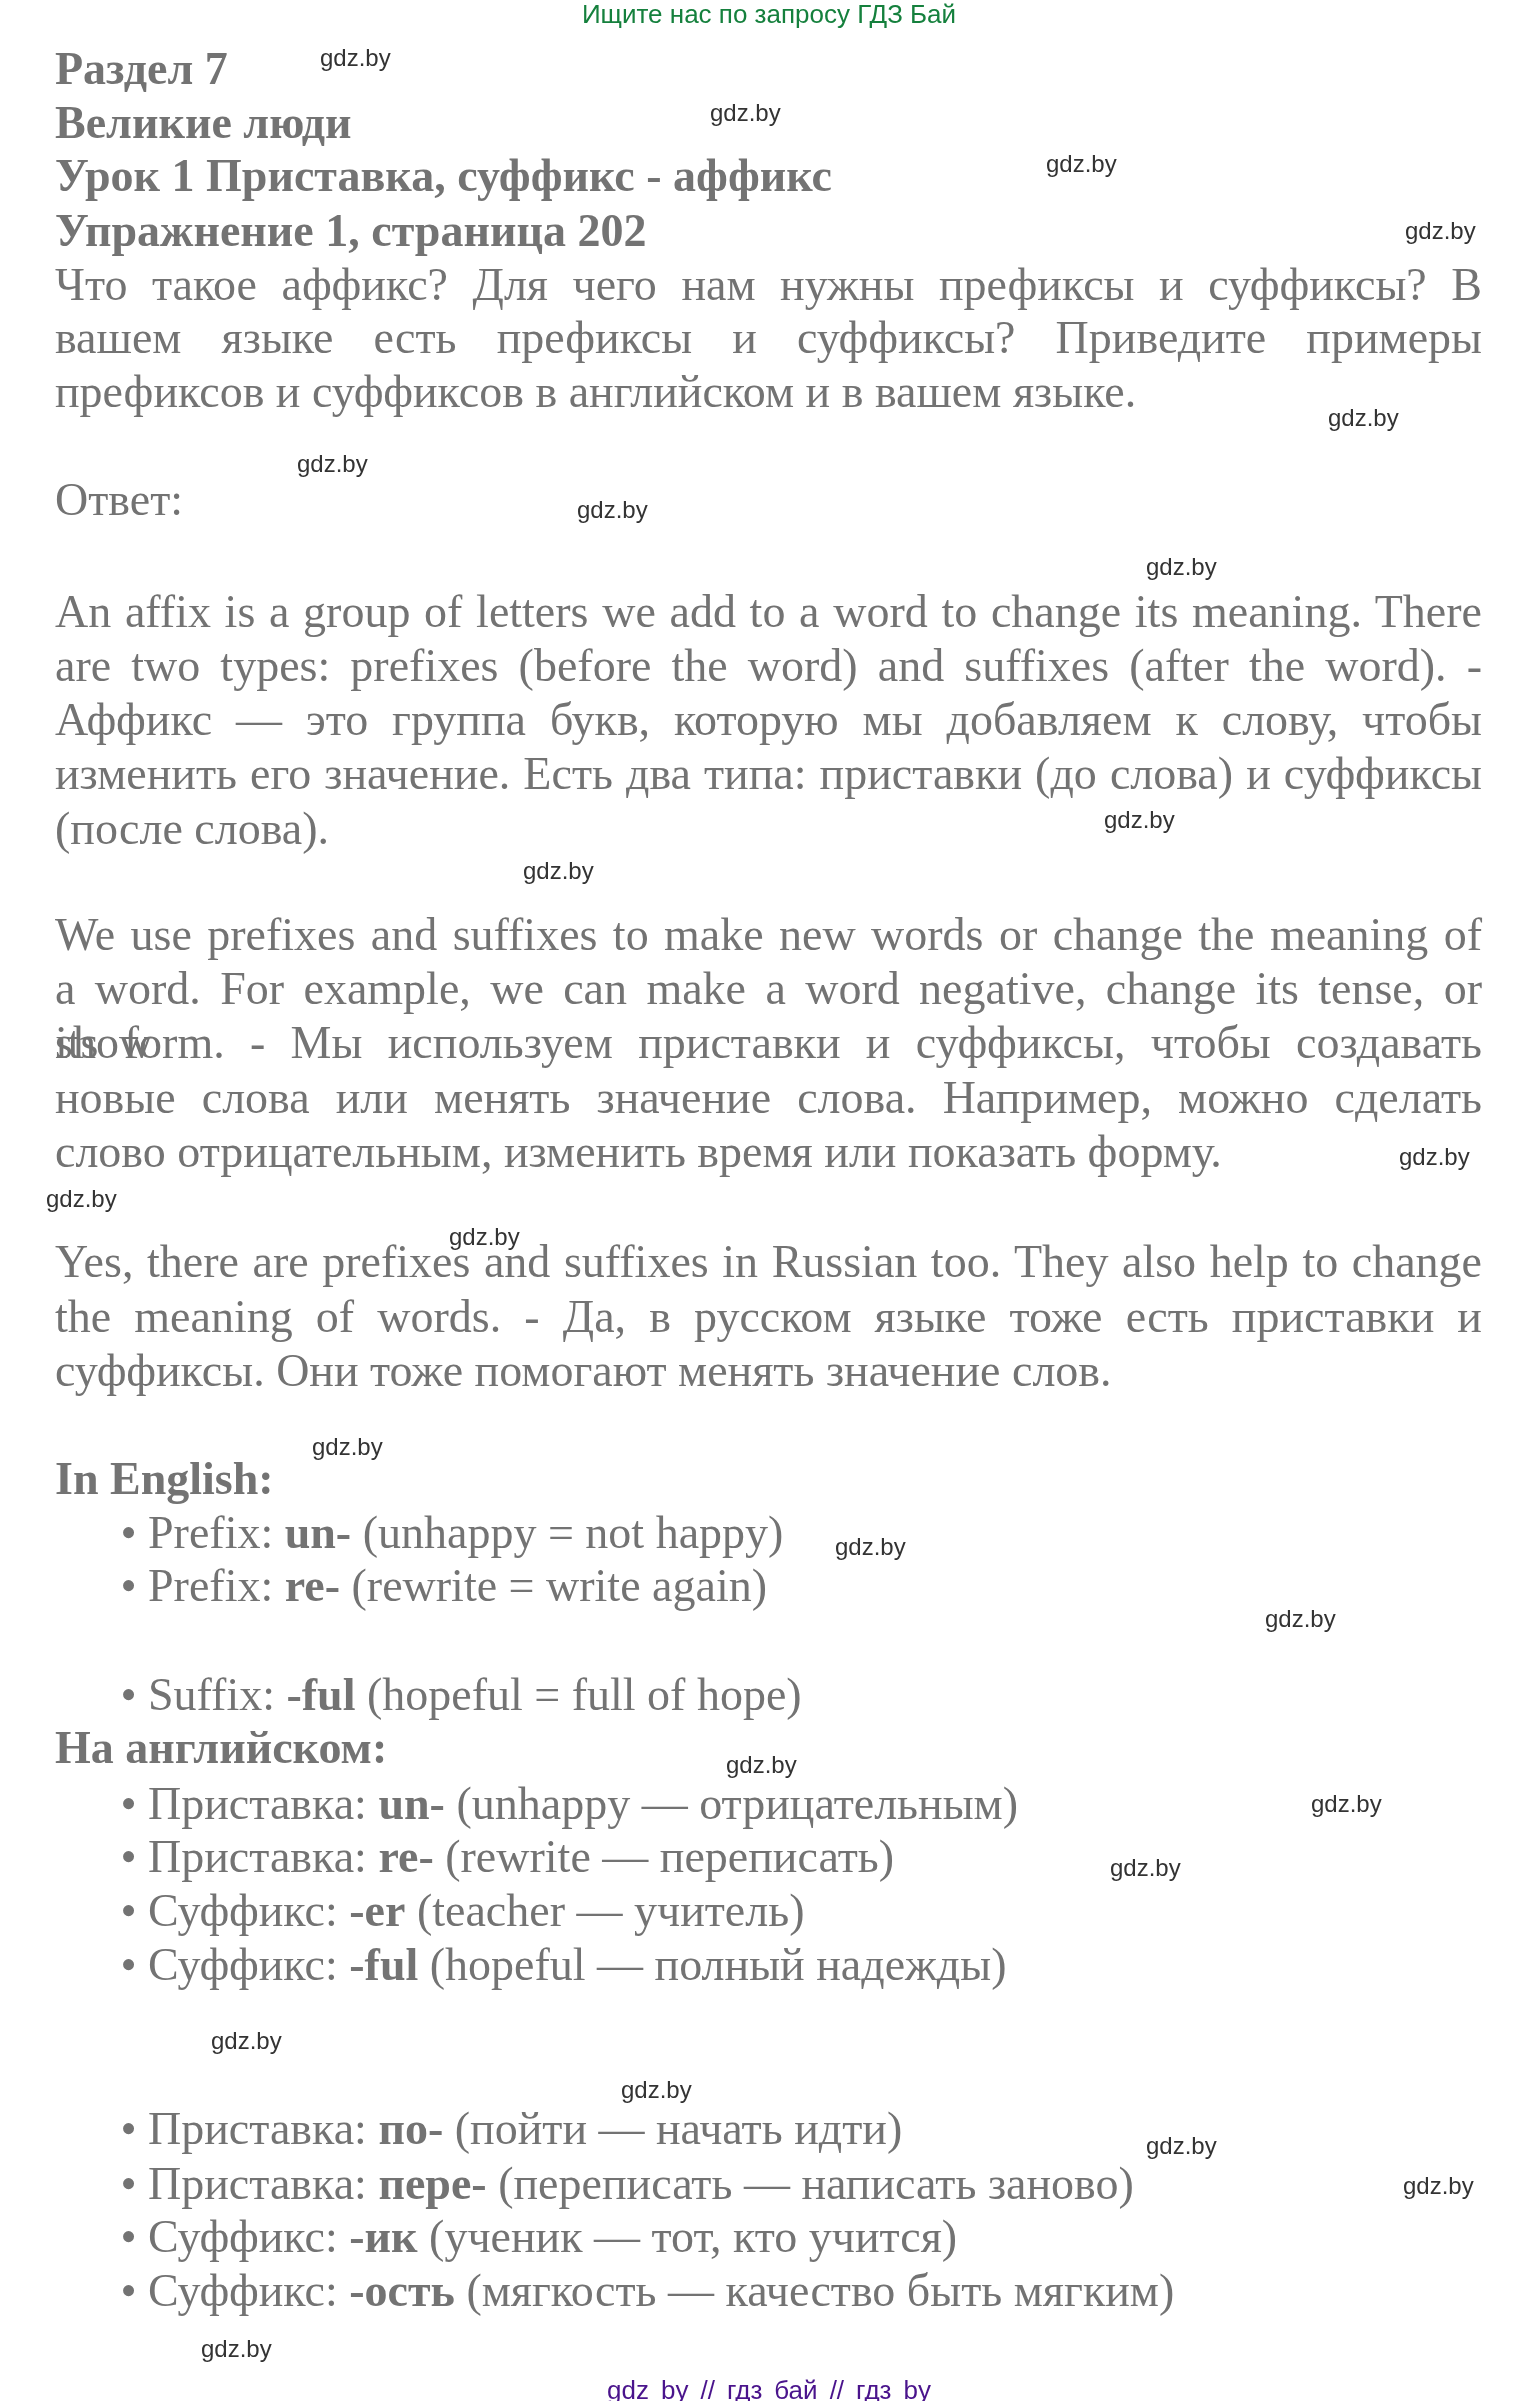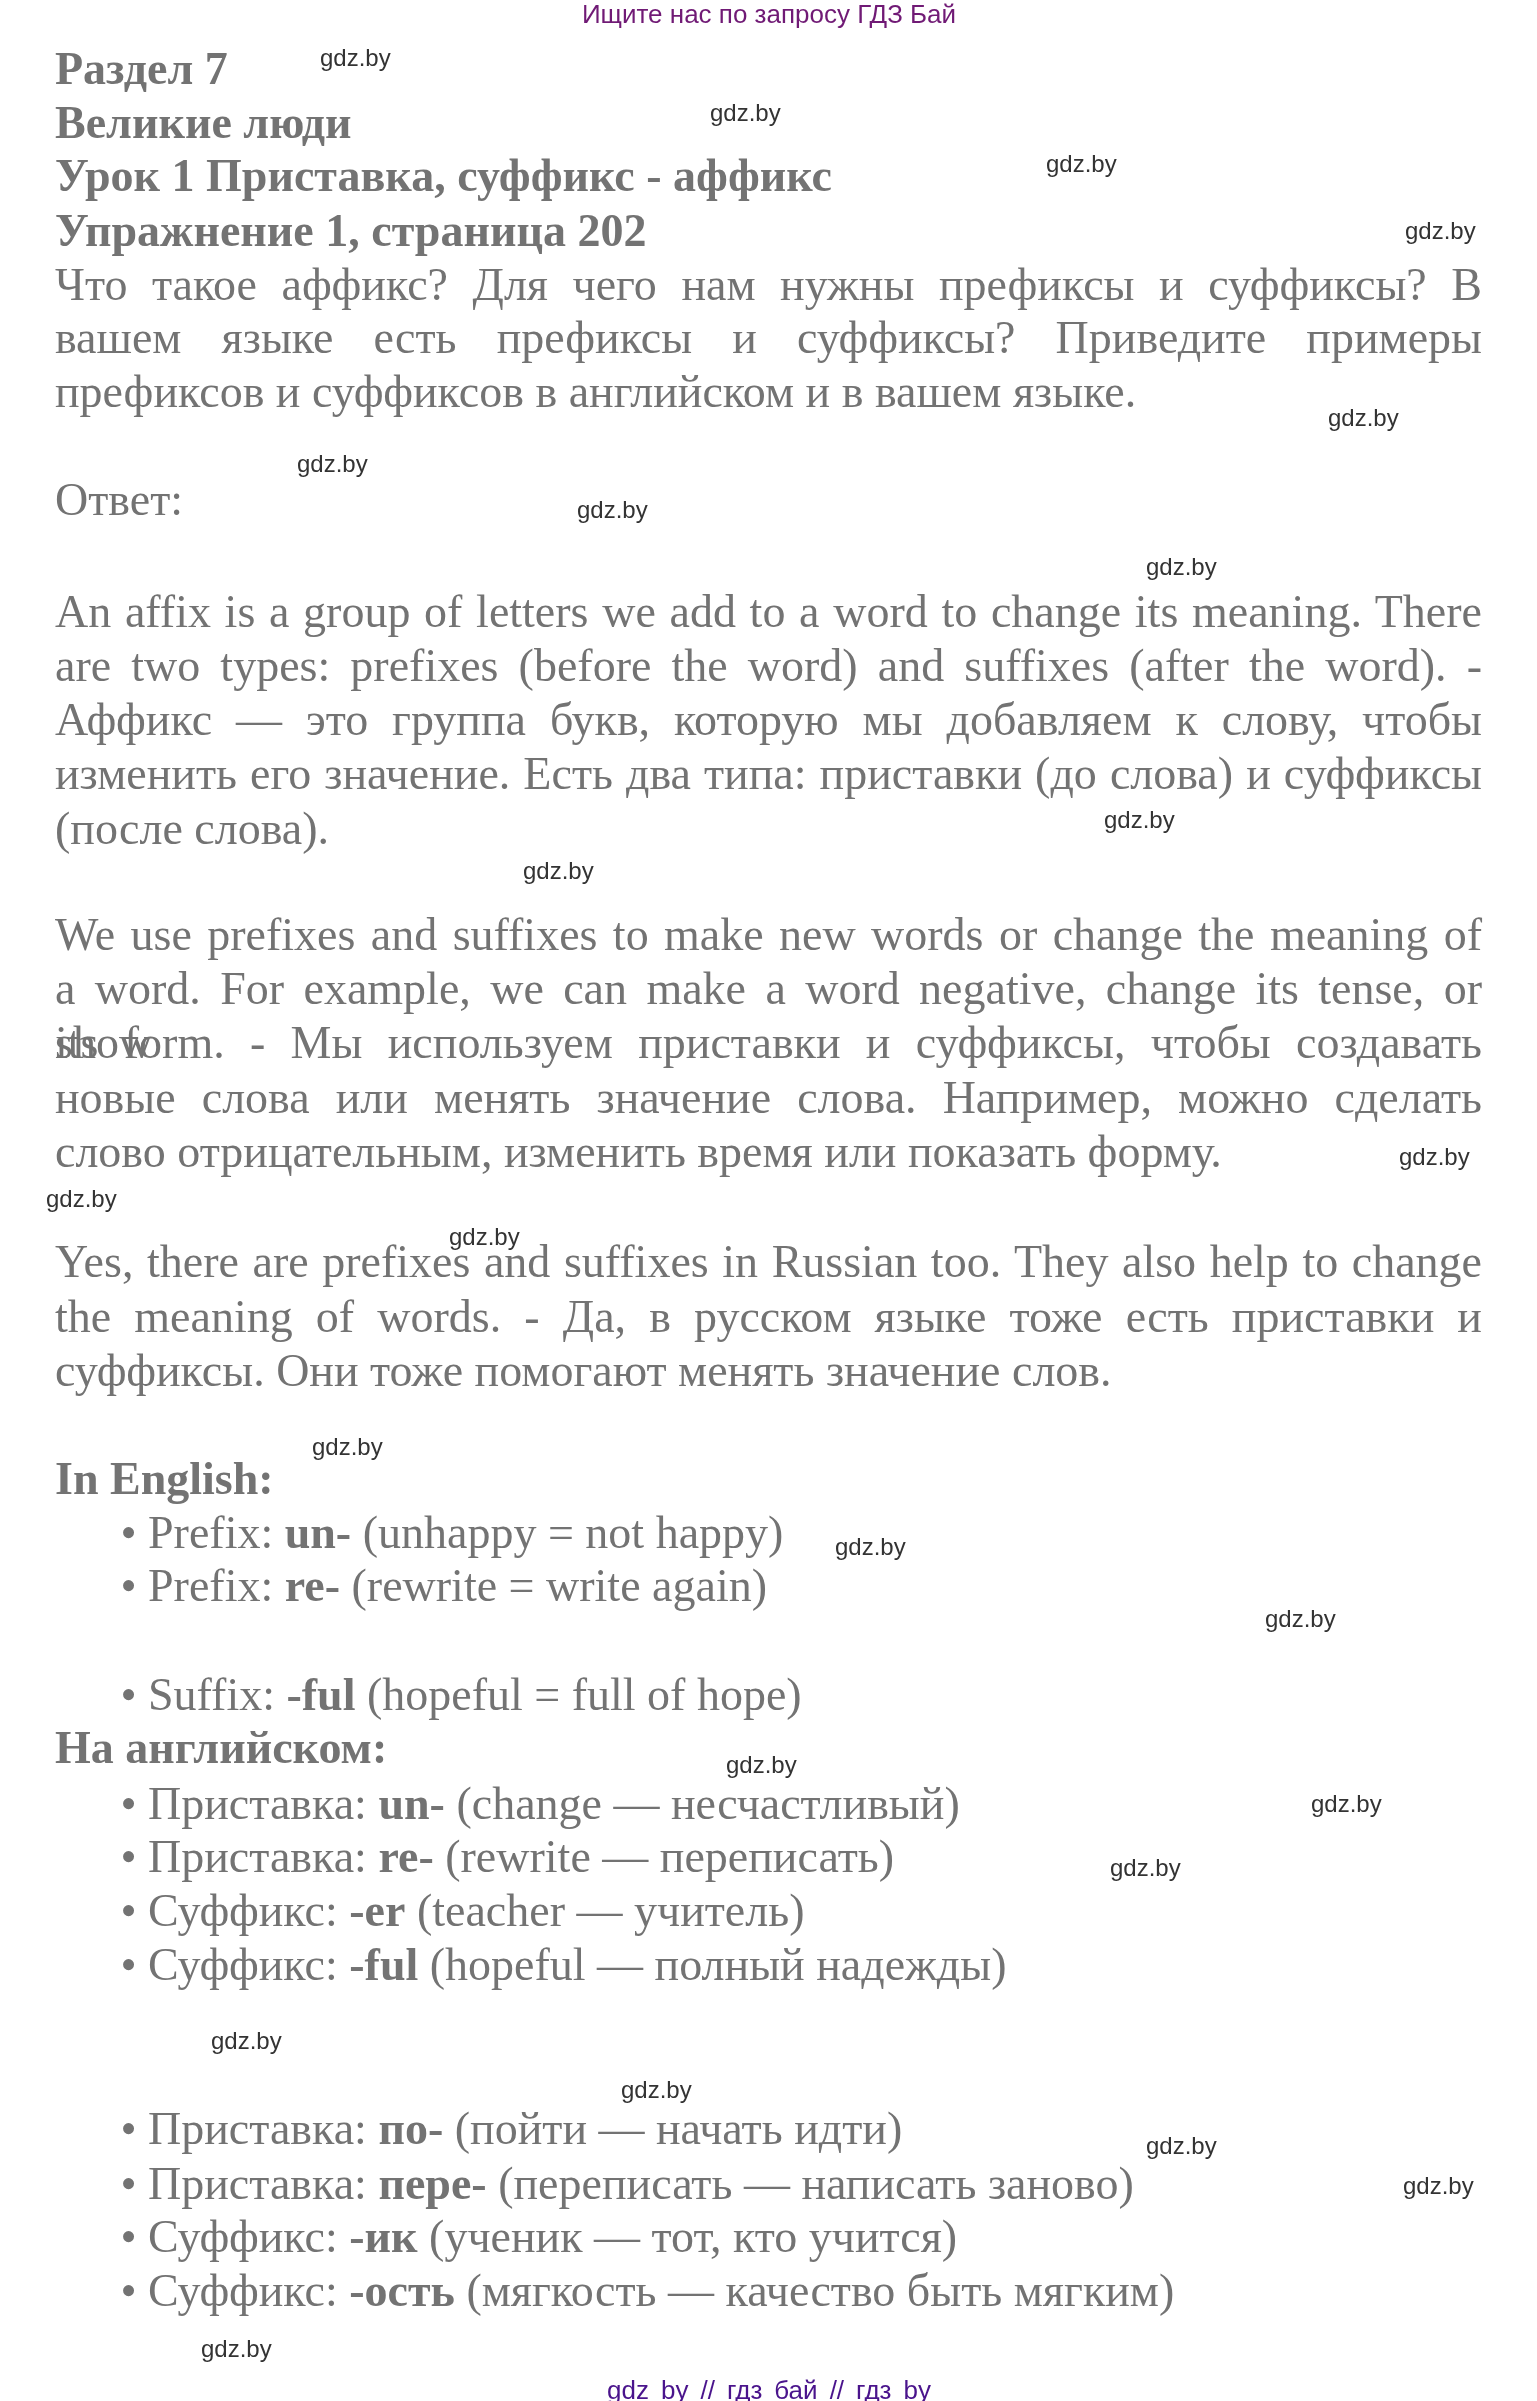--- a/index.html
+++ b/index.html
@@ -16,21 +16,21 @@
   .li { left: 109px; width: auto; }
   .li .bullet { display: inline-block; width: 39px; text-align: center; }
   .li b { font-weight: bold; }
   .wm {
     position: absolute; font-family: "Liberation Sans", "DejaVu Sans", sans-serif;
     font-size: 24px; line-height: 27.5px; color: #333333; white-space: nowrap;
   }
   .banner-top {
     position: absolute; left: 0; top: 0; width: 1538px; text-align: center;
     font-family: "Liberation Sans", "DejaVu Sans", sans-serif;
-    font-size: 26px; line-height: 29px; color: #701a75;
+    font-size: 26px; line-height: 29px; color: #15803d;
   }
   .banner-bottom {
     position: absolute; left: 0; top: 2376px; width: 1538px; text-align: center;
     font-family: "Liberation Sans", "DejaVu Sans", sans-serif;
     font-size: 26px; line-height: 29px; color: #4a148c; word-spacing: 4.8px;
   }
 </style>
 </head>
 <body>
 
@@ -64,21 +64,21 @@
   <div class="ln j" style="top:1235px">Yes, there are prefixes and suffixes in Russian too. They also help to change</div>
   <div class="ln j" style="top:1290px">the meaning of words. - Да, в русском языке тоже есть приставки и</div>
   <div class="ln" style="top:1344px">суффиксы. Они тоже помогают менять значение слов.</div>
 
   <div class="ln h" style="top:1452px">In English:</div>
   <div class="ln li" style="top:1506px"><span class="bullet">•</span><span>Prefix: </span><b>un-</b><span> (unhappy = not happy)</span></div>
   <div class="ln li" style="top:1559px"><span class="bullet">•</span><span>Prefix: </span><b>re-</b><span> (rewrite = write again)</span></div>
   <div class="ln li" style="top:1668px"><span class="bullet">•</span><span>Suffix: </span><b>-ful</b><span> (hopeful = full of hope)</span></div>
 
   <div class="ln h" style="top:1721px">На английском:</div>
-  <div class="ln li" style="top:1777px"><span class="bullet">•</span><span>Приставка: </span><b>un-</b><span> (change — несчастливый)</span></div>
+  <div class="ln li" style="top:1777px"><span class="bullet">•</span><span>Приставка: </span><b>un-</b><span> (unhappy — отрицательным)</span></div>
   <div class="ln li" style="top:1830px"><span class="bullet">•</span><span>Приставка: </span><b>re-</b><span> (rewrite — переписать)</span></div>
   <div class="ln li" style="top:1884px"><span class="bullet">•</span><span>Суффикс: </span><b>-er</b><span> (teacher — учитель)</span></div>
   <div class="ln li" style="top:1938px"><span class="bullet">•</span><span>Суффикс: </span><b>-ful</b><span> (hopeful — полный надежды)</span></div>
 
   <div class="ln li" style="top:2102px"><span class="bullet">•</span><span>Приставка: </span><b>по-</b><span> (пойти — начать идти)</span></div>
   <div class="ln li" style="top:2157px"><span class="bullet">•</span><span>Приставка: </span><b>пере-</b><span> (переписать — написать заново)</span></div>
   <div class="ln li" style="top:2210px"><span class="bullet">•</span><span>Суффикс: </span><b>-ик</b><span> (ученик — тот, кто учится)</span></div>
   <div class="ln li" style="top:2264px"><span class="bullet">•</span><span>Суффикс: </span><b>-ость</b><span> (мягкость — качество быть мягким)</span></div>
 
   <div class="wm" style="left:320px;top:44px">gdz.by</div>

